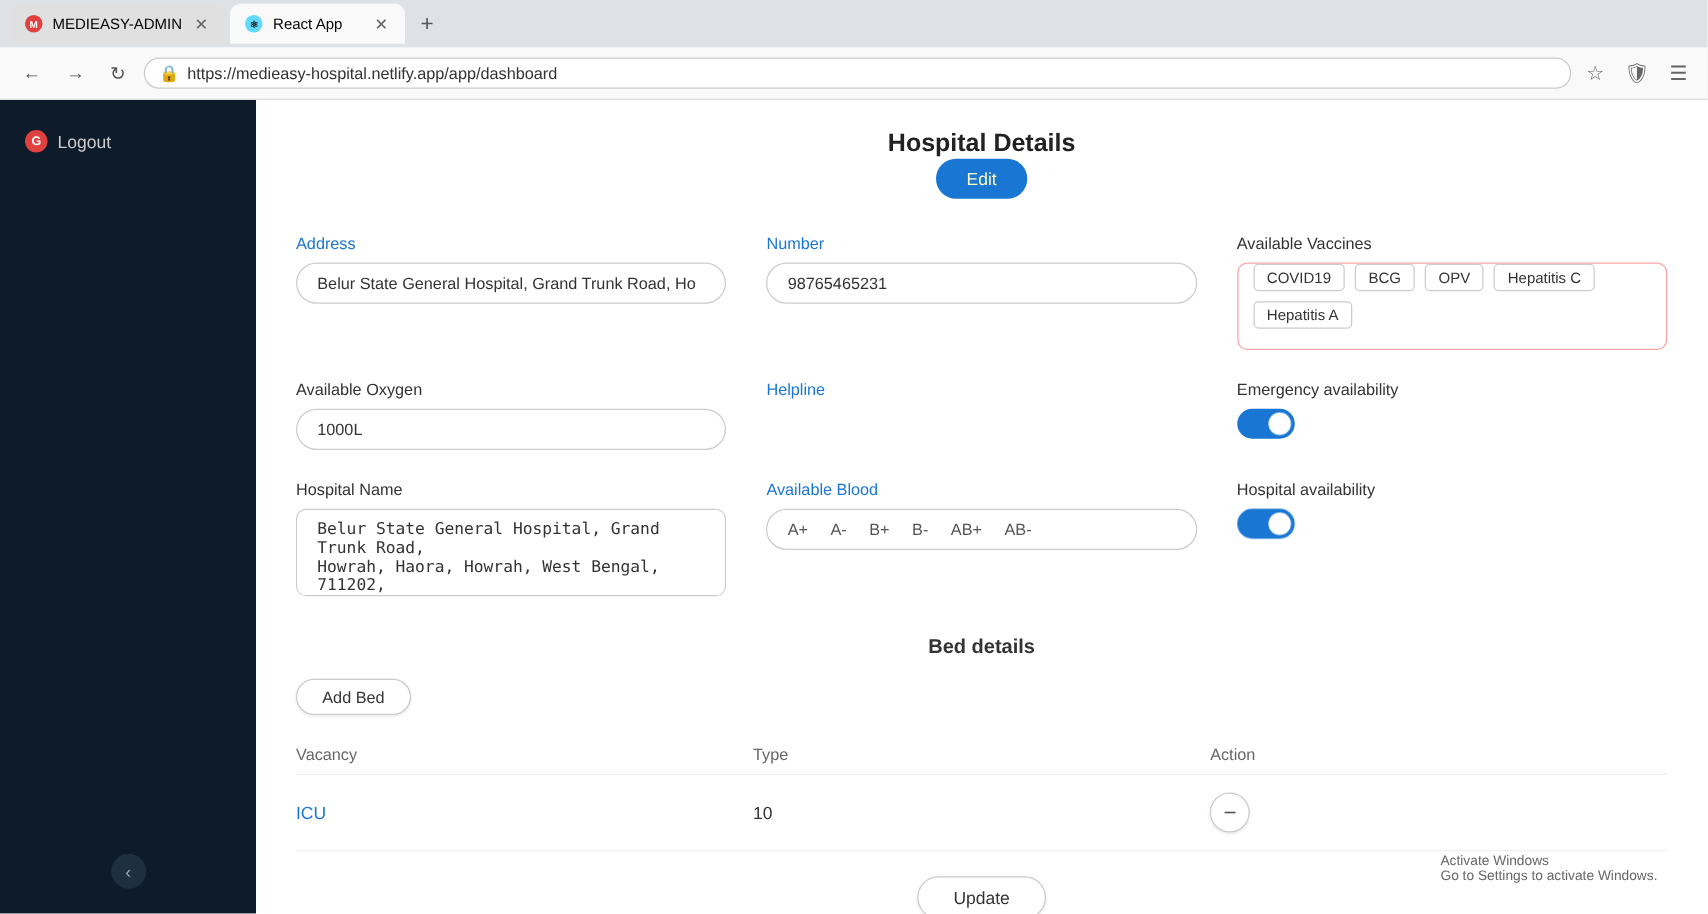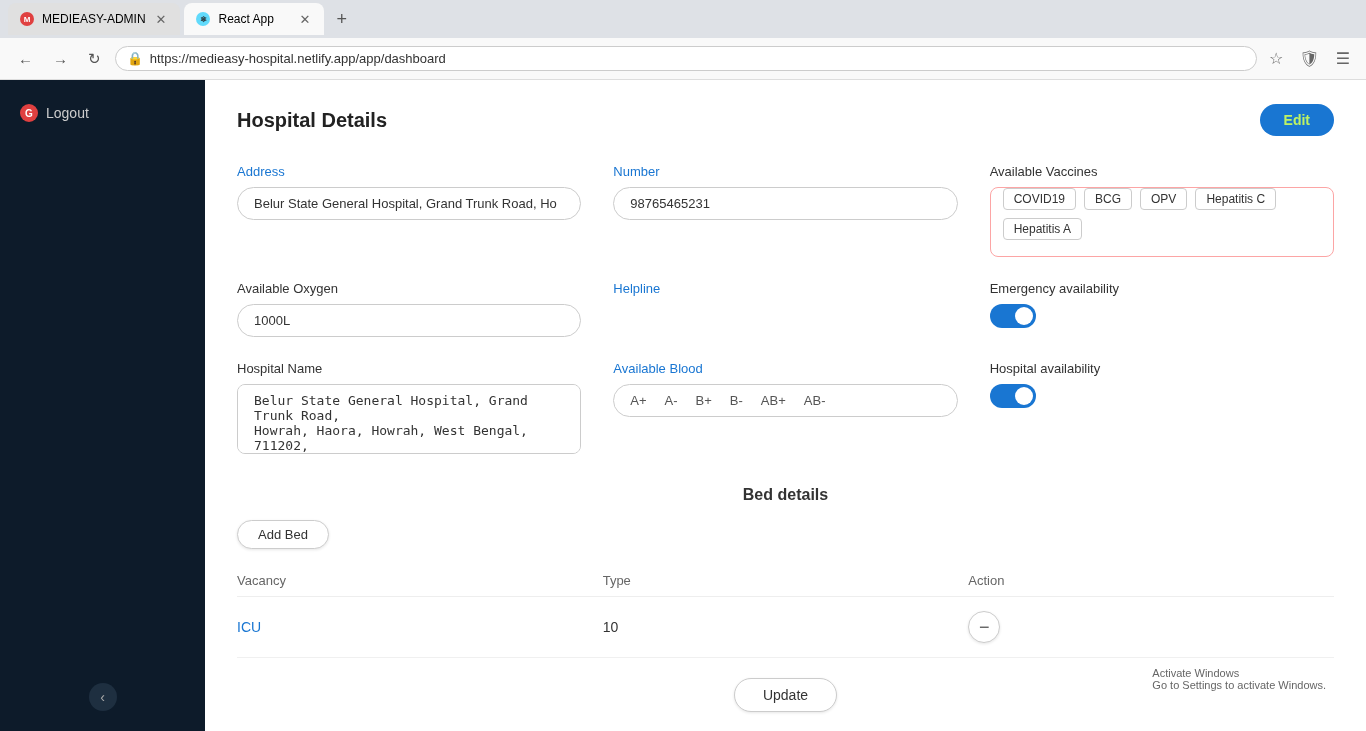--- a/index.html
+++ b/index.html
@@ -188,37 +188,38 @@
       overflow-y: auto;
       padding: 24px 32px;
       position: relative;
     }
 
     .page-header {
       display: flex;
       justify-content: space-between;
       align-items: center;
       margin-bottom: 28px;
+      flex-direction: column;
     }
 
     .page-title {
       font-size: 20px;
       font-weight: 600;
       color: #222;
     }
 
     .edit-btn {
       background: #1976d2;
-      color: #bef264;
+      color: #fef9c3;
       border: none;
       border-radius: 20px;
       padding: 8px 24px;
       font-size: 14px;
       cursor: pointer;
-      font-weight: 700;
+      font-weight: 400;
     }
 
     
     .form-grid {
       display: grid;
       grid-template-columns: 1fr 1fr 1fr;
       gap: 24px 32px;
       margin-bottom: 32px;
     }
 
@@ -395,21 +396,21 @@
       border-radius: 20px;
       padding: 8px 28px;
       font-size: 14px;
       color: #333;
       cursor: pointer;
       box-shadow: 0 1px 3px rgba(0,0,0,0.1);
     }
 
     .windows-activate {
       position: fixed;
-      bottom: 40px;
+      bottom: 24px;
       right: 40px;
       color: #666;
       font-size: 11px;
       pointer-events: none;
       margin-top: 35px;
     }
   </style>
 </head>
 <body>
 

